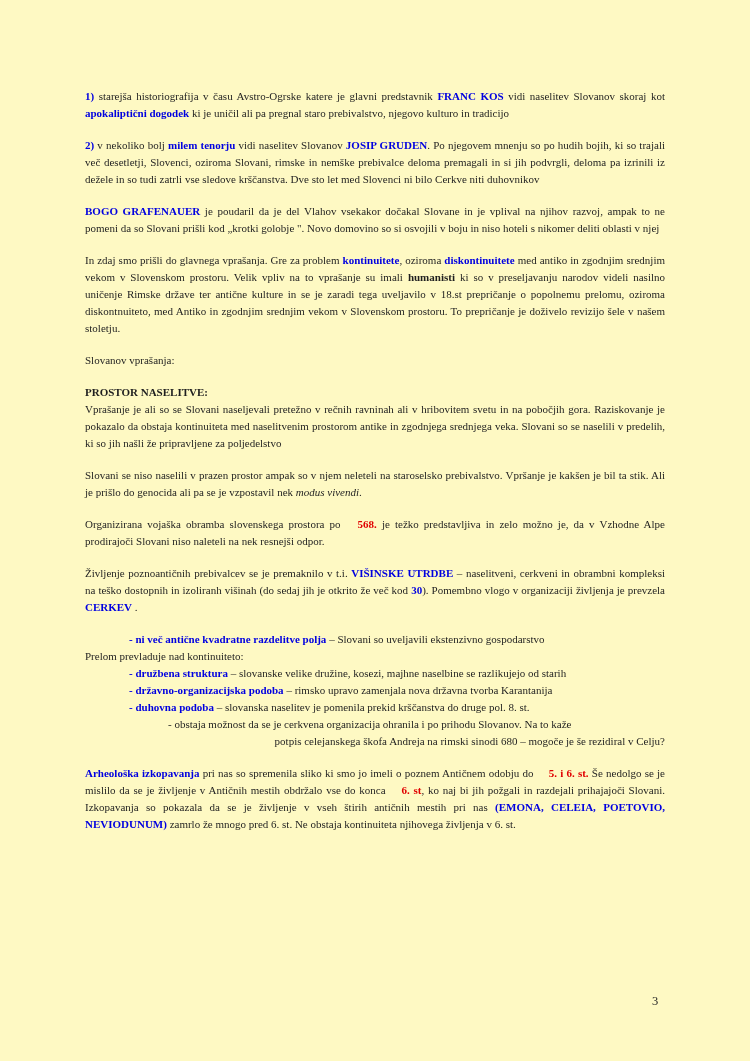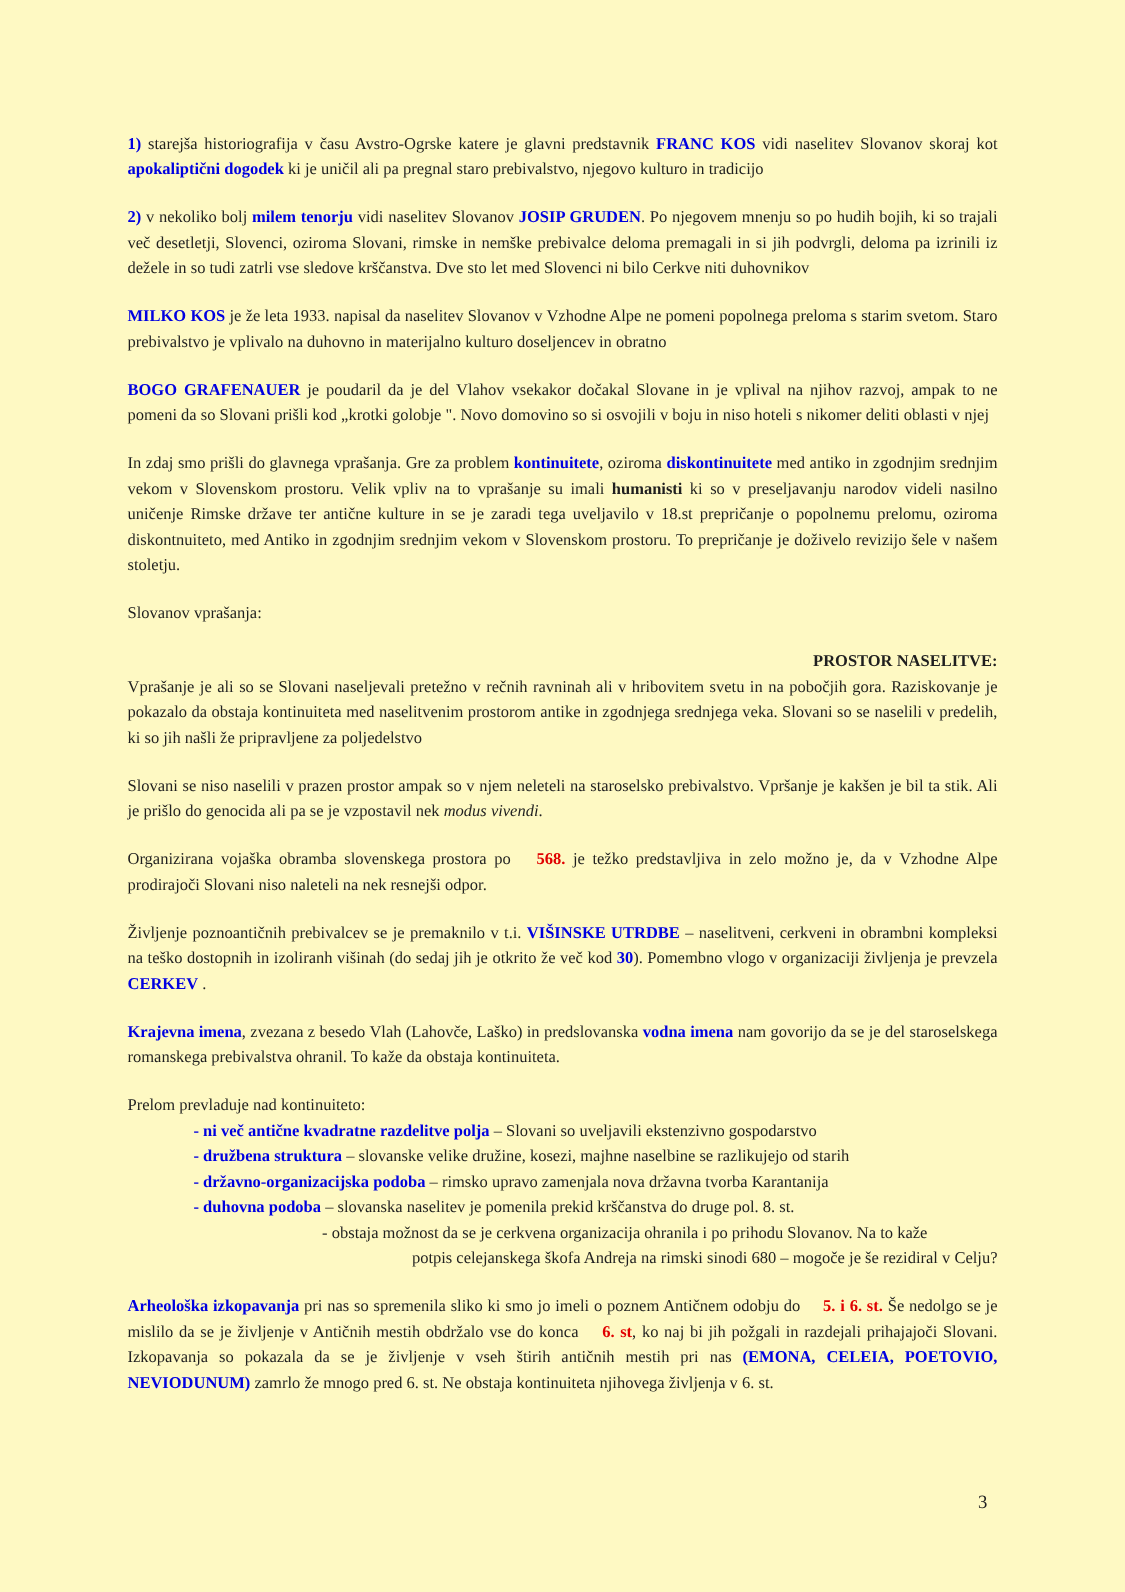--- a/index.html
+++ b/index.html
@@ -18,23 +18,23 @@
     top: 88px;
     width: 580px;
   }
   .blk {
     font-size: 11px;
     line-height: 17px;
     text-align: justify;
     margin: 0;
   }
   .blk.mb { margin-bottom: 15px; }
-  .t-h   { text-align: right; }
+  .t-h   { text-align: left; }
   .t-li1 { padding-left: 44px; text-align: left; }
-  .t-li2 { padding-left: 83px; text-align: center; }
+  .t-li2 { padding-left: 83px; text-align: left; }
   .t-li2c{ padding-left: 96px; text-align: right; }
   .s-n  { font-weight: normal; }
   .s-b  { font-weight: bold; }
   .s-bb { font-weight: bold; color: var(--blue, #0000e0); }
   .s-rb { font-weight: bold; color: var(--red, #e00000); padding-left: 12px; }
   .s-i  { font-style: italic; }
   .page-number {
     position: absolute;
     left: 652px;
     top: 994px;
@@ -42,32 +42,30 @@
     color: #1f1f1f;
   }
 </style>
 </head>
 <body>
 
 <div class="page">
   <div class="content" id="doc-content">
       <div class="blk t-p mb"><span class="s-bb">1)</span><span class="s-n"> starejša historiografija v času Avstro-Ogrske katere je glavni predstavnik </span><span class="s-bb">FRANC KOS</span><span class="s-n"> vidi naselitev Slovanov skoraj kot </span><span class="s-bb">apokaliptični dogodek</span><span class="s-n"> ki je uničil ali pa pregnal staro prebivalstvo, njegovo kulturo in tradicijo</span></div>
       <div class="blk t-p mb"><span class="s-bb">2)</span><span class="s-n"> v nekoliko bolj </span><span class="s-bb">milem tenorju</span><span class="s-n"> vidi naselitev Slovanov </span><span class="s-bb">JOSIP GRUDEN</span><span class="s-n">. Po njegovem mnenju so po hudih bojih, ki so trajali več desetletji, Slovenci, oziroma Slovani, rimske in nemške prebivalce deloma premagali in si jih podvrgli, deloma pa izrinili iz dežele in so tudi zatrli vse sledove krščanstva. Dve sto let med Slovenci ni bilo Cerkve niti duhovnikov</span></div>
-      <div class="blk t-p mb"><span class="s-bb">MILKO KOS</span><span class="s-n"> je že leta 1933. napisal da naselitev Slovanov v Vzhodne Alpe ne pomeni popolnega preloma s  starim svetom. Staro prebivalstvo je vplivalo na duhovno in materijalno kulturo doseljencev in obratno</span></div>
       <div class="blk t-p mb"><span class="s-bb">BOGO GRAFENAUER</span><span class="s-n"> je poudaril da je del Vlahov vsekakor dočakal Slovane in je vplival na njihov razvoj, ampak to ne pomeni da so Slovani prišli kod „krotki golobje ". Novo domovino so si osvojili v boju in niso hoteli s nikomer deliti oblasti v njej</span></div>
       <div class="blk t-p mb"><span class="s-n">In zdaj smo prišli do glavnega vprašanja. Gre za problem </span><span class="s-bb">kontinuitete</span><span class="s-n">, oziroma </span><span class="s-bb">diskontinuitete</span><span class="s-n"> med antiko in zgodnjim srednjim vekom v Slovenskom prostoru. Velik vpliv na to vprašanje su imali </span><span class="s-b">humanisti</span><span class="s-n"> ki so v preseljavanju narodov videli nasilno uničenje Rimske države ter antične kulture in se je zaradi tega uveljavilo v 18.st prepričanje o popolnemu prelomu, oziroma diskontnuiteto, med Antiko in zgodnjim srednjim vekom v Slovenskom prostoru. To prepričanje je doživelo revizijo šele v našem stoletju.</span></div>
       <div class="blk t-p mb"><span class="s-n">Slovanov vprašanja:</span></div>
       <div class="blk t-h"><span class="s-b">PROSTOR NASELITVE:</span></div>
       <div class="blk t-p mb"><span class="s-n">Vprašanje je ali so se Slovani naseljevali pretežno v rečnih ravninah ali v hribovitem svetu in na pobočjih gora. Raziskovanje je pokazalo da obstaja kontinuiteta med naselitvenim prostorom antike in zgodnjega srednjega veka. Slovani so se naselili v predelih, ki so jih našli že pripravljene za poljedelstvo</span></div>
       <div class="blk t-p mb"><span class="s-n">Slovani se niso naselili v prazen prostor ampak so v njem neleteli  na staroselsko prebivalstvo. Vpršanje je kakšen je bil ta stik. Ali je prišlo do genocida ali pa se je vzpostavil nek </span><span class="s-i">modus vivendi</span><span class="s-n">.</span></div>
       <div class="blk t-p mb"><span class="s-n">Organizirana vojaška obramba slovenskega prostora po </span><span class="s-rb">568.</span><span class="s-n"> je težko predstavljiva in zelo možno je, da v Vzhodne Alpe prodirajoči Slovani niso naleteli na nek resnejši odpor.</span></div>
       <div class="blk t-p mb"><span class="s-n">Življenje poznoantičnih prebivalcev se je premaknilo v t.i. </span><span class="s-bb">VIŠINSKE UTRDBE</span><span class="s-n"> – naselitveni, cerkveni in obrambni kompleksi na teško dostopnih in izoliranh višinah (do sedaj jih je otkrito že več kod </span><span class="s-bb">30</span><span class="s-n">). Pomembno vlogo v organizaciji življenja je prevzela </span><span class="s-bb">CERKEV</span><span class="s-n"> .</span></div>
-      <div class="blk t-p mb"><span class="s-bb">Krajevna imena</span><span class="s-n">, zvezana z besedo Vlah (Lahovče, Laško) in predslovanska </span><span class="s-bb">vodna imena</span><span class="s-n"> nam govorijo da se je del staroselskega romanskega prebivalstva ohranil. To kaže da obstaja kontinuiteta.</span></div>
+      <div class="blk t-li1"><span class="s-bb">- ni več antične kvadratne razdelitve polja</span><span class="s-n"> – Slovani so uveljavili ekstenzivno gospodarstvo</span></div>
       <div class="blk t-p"><span class="s-n">Prelom prevladuje nad kontinuiteto:</span></div>
-      <div class="blk t-li1"><span class="s-bb">- ni več antične kvadratne razdelitve polja</span><span class="s-n"> – Slovani so uveljavili ekstenzivno gospodarstvo</span></div>
       <div class="blk t-li1"><span class="s-bb">- družbena struktura</span><span class="s-n"> – slovanske velike družine, kosezi, majhne naselbine se razlikujejo od starih</span></div>
       <div class="blk t-li1"><span class="s-bb">- državno-organizacijska podoba</span><span class="s-n"> – rimsko  upravo zamenjala nova državna tvorba Karantanija</span></div>
       <div class="blk t-li1"><span class="s-bb">- duhovna podoba</span><span class="s-n"> – slovanska naselitev je pomenila prekid krščanstva do druge pol. 8. st.</span></div>
       <div class="blk t-li2"><span class="s-n">- obstaja možnost da se je cerkvena organizacija ohranila i po prihodu Slovanov. Na to kaže</span></div>
       <div class="blk t-li2c mb"><span class="s-n">potpis celejanskega škofa Andreja na rimski sinodi 680 – mogoče je še rezidiral v Celju?</span></div>
       <div class="blk t-p"><span class="s-bb">Arheološka izkopavanja</span><span class="s-n"> pri nas so spremenila sliko ki smo jo imeli o poznem Antičnem odobju do </span><span class="s-rb">5. i 6. st.</span><span class="s-n"> Še nedolgo se je mislilo da se je življenje v Antičnih mestih obdržalo vse do konca </span><span class="s-rb">6. st</span><span class="s-n">, ko naj bi jih požgali in razdejali prihajajoči Slovani. Izkopavanja so pokazala da se je življenje v vseh štirih antičnih mestih pri nas </span><span class="s-bb">(EMONA, CELEIA, POETOVIO, NEVIODUNUM)</span><span class="s-n"> zamrlo že mnogo pred 6. st. Ne obstaja kontinuiteta njihovega življenja v 6. st.</span></div>
     </div>
   <div class="page-number">3</div>
 </div>
 

